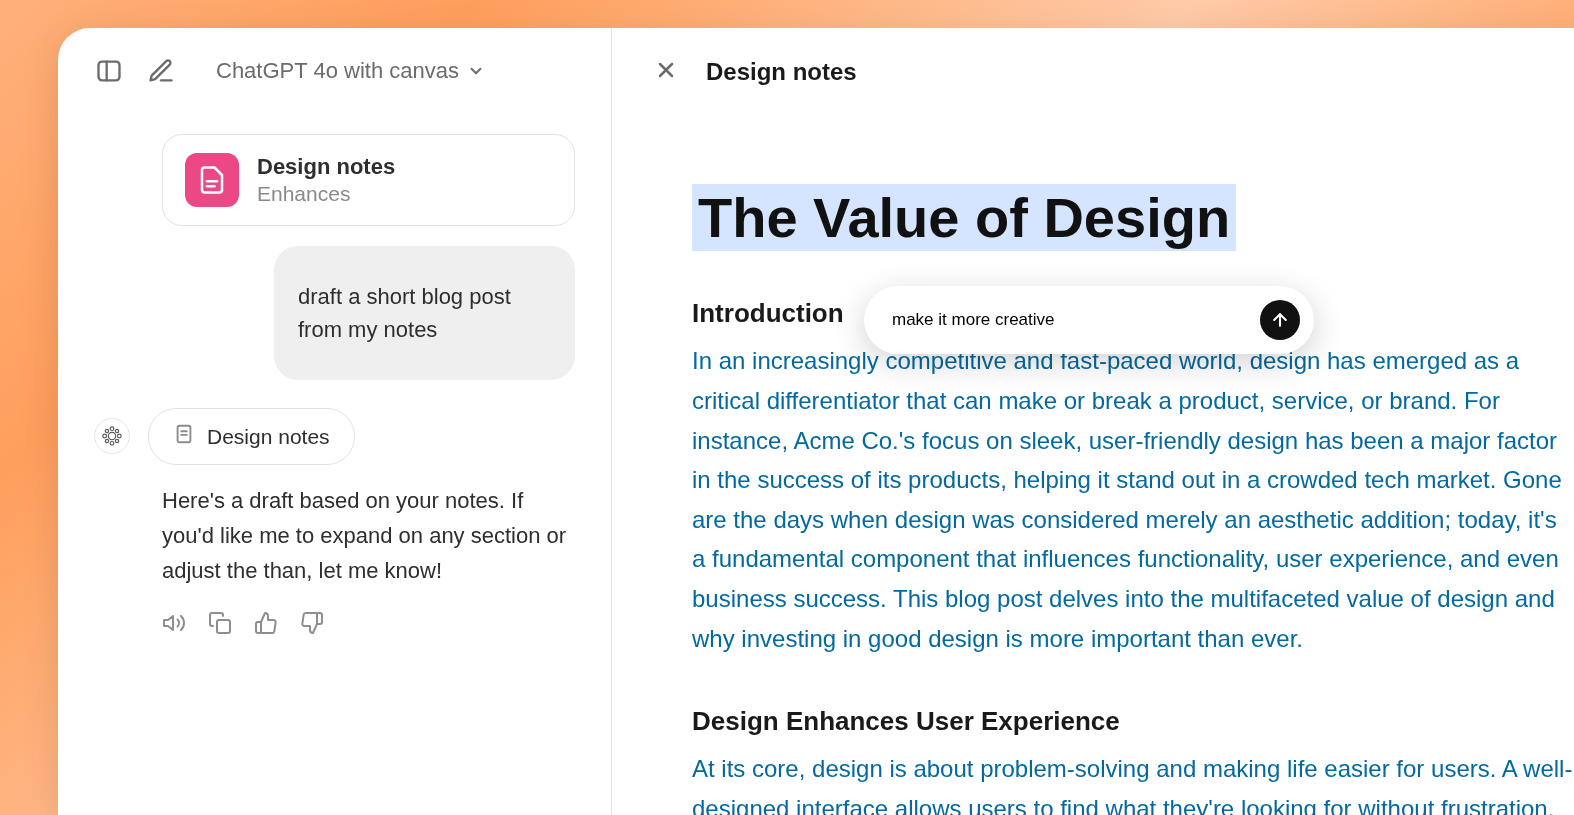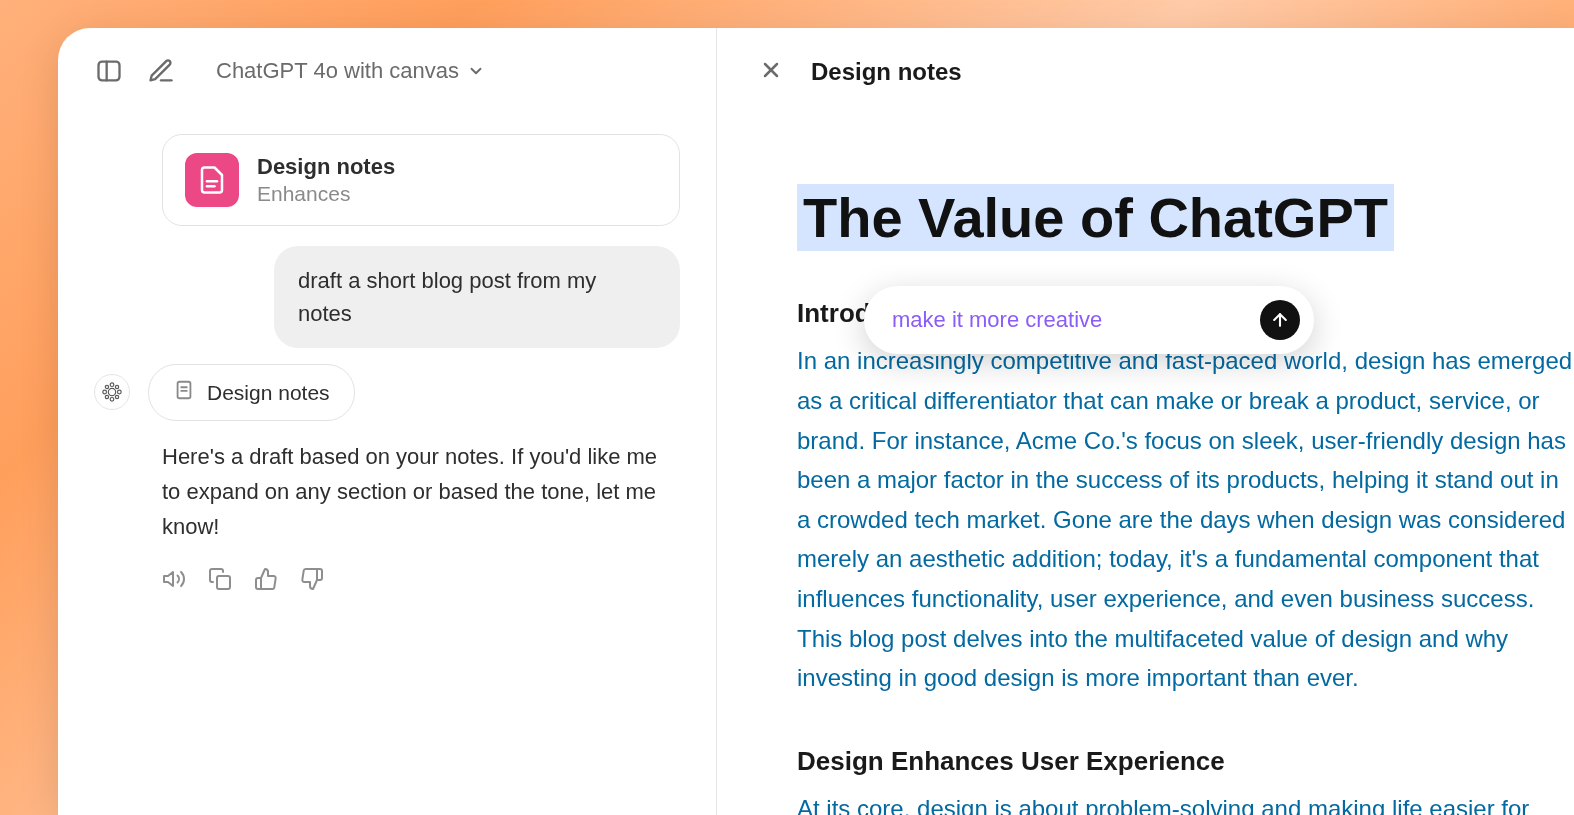--- a/index.html
+++ b/index.html
@@ -17,21 +17,21 @@
       left: 58px;
       right: 0;
       bottom: 0;
       background: #fff;
       border-radius: 32px 0 0 0;
       display: flex;
       overflow: hidden;
       box-shadow: 0 10px 40px rgba(0,0,0,0.12);
     }
     .left-pane {
-      width: 659px;
+      width: 554px;
       border-right: 1px solid #e5e5e5;
       display: flex;
       flex-direction: column;
       padding: 28px 0 0 0;
     }
     .top-bar {
       display: flex;
       align-items: center;
       gap: 22px;
       padding: 0 36px;
@@ -87,25 +87,25 @@
       color: #2e2e2e;
     }
     .attachment-sub {
       font-size: 21px;
       color: #8a8a8a;
       margin-top: 2px;
     }
     .user-bubble {
       background: #efefef;
       border-radius: 24px;
-      padding: 18px 24px;
+      padding: 34px 24px;
       font-size: 22px;
       color: #2e2e2e;
       margin-left: 180px;
-      margin-bottom: 16px;
+      margin-bottom: 28px;
       line-height: 1.5;
     }
     .assistant-row {
       display: flex;
       align-items: flex-start;
       gap: 18px;
       margin-bottom: 18px;
     }
     .avatar {
       width: 36px;
@@ -207,22 +207,22 @@
       box-shadow: 0 8px 32px rgba(0,0,0,0.18);
       padding: 14px 14px 14px 28px;
       display: flex;
       align-items: center;
       justify-content: space-between;
       z-index: 10;
     }
     .inline-prompt input {
       border: none;
       outline: none;
-      font-size: 22px;
-      color: #8b5cf6;
+      font-size: 17px;
+      color: #000000;
       flex: 1;
       background: transparent;
     }
     .send-btn {
       width: 40px;
       height: 40px;
       background: #111;
       border-radius: 50%;
       display: flex;
       align-items: center;
@@ -295,21 +295,21 @@
             <svg width="22" height="22" viewBox="0 0 24 24" fill="none" stroke="currentColor" stroke-width="2" stroke-linecap="round" stroke-linejoin="round">
                 <rect x="5" y="3" width="14" height="18" rx="2"></rect>
                 <line x1="9" y1="9" x2="15" y2="9"></line>
                 <line x1="9" y1="13" x2="15" y2="13"></line>
               </svg>
           </span>
           <span>Design notes</span>
         </div>
       </div>
 
-      <div class="assistant-text">Here's a draft based on your notes. If you'd like me to expand on any section or based the tone, let me know!</div>
+      <div class="assistant-text">Here's a draft based on your notes. If you'd like me to expand on any section or adjust the than, let me know!</div>
 
       <div class="action-icons">
         <div>
           <svg width="24" height="24" viewBox="0 0 24 24" fill="none" stroke="currentColor" stroke-width="2" stroke-linecap="round" stroke-linejoin="round">
               <polygon points="11 5 6 9 2 9 2 15 6 15 11 19 11 5"></polygon>
               <path d="M15.54 8.46a5 5 0 0 1 0 7.07"></path>
               <path d="M19.07 4.93a10 10 0 0 1 0 14.14"></path>
             </svg>
         </div>
         <div>
@@ -337,21 +337,21 @@
       <div class="close-btn">
         <svg width="24" height="24" viewBox="0 0 24 24" fill="none" stroke="currentColor" stroke-width="2.5" stroke-linecap="round">
             <line x1="18" y1="6" x2="6" y2="18"></line>
             <line x1="6" y1="6" x2="18" y2="18"></line>
           </svg>
       </div>
       <div class="canvas-title">Design notes</div>
     </div>
 
     <div class="doc-content">
-      <span class="doc-h1">The Value of ChatGPT</span>
+      <span class="doc-h1">The Value of Design</span>
       <div class="doc-h2">Introduction</div>
       <div class="doc-p">In an increasingly competitive and fast-paced world, design has emerged as a critical differentiator that can make or break a product, service, or brand. For instance, Acme Co.'s focus on sleek, user-friendly design has been a major factor in the success of its products, helping it stand out in a crowded tech market. Gone are the days when design was considered merely an aesthetic addition; today, it's a fundamental component that influences functionality, user experience, and even business success. This blog post delves into the multifaceted value of design and why investing in good design is more important than ever.</div>
       <div class="doc-h2">Design Enhances User Experience</div>
       <div class="doc-p">At its core, design is about problem-solving and making life easier for users. A well-designed interface allows users to find what they're looking for without frustration, ensuring intuitive</div>
     </div>
   </div>
 
   <div class="inline-prompt">
     <input type="text" value="make it more creative" style="">
     <div class="send-btn">

